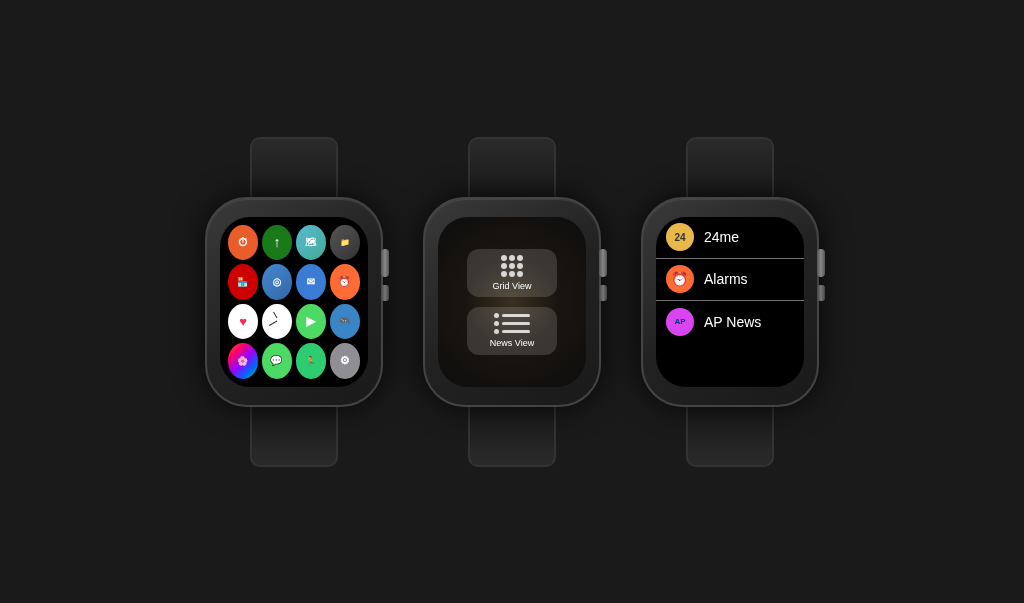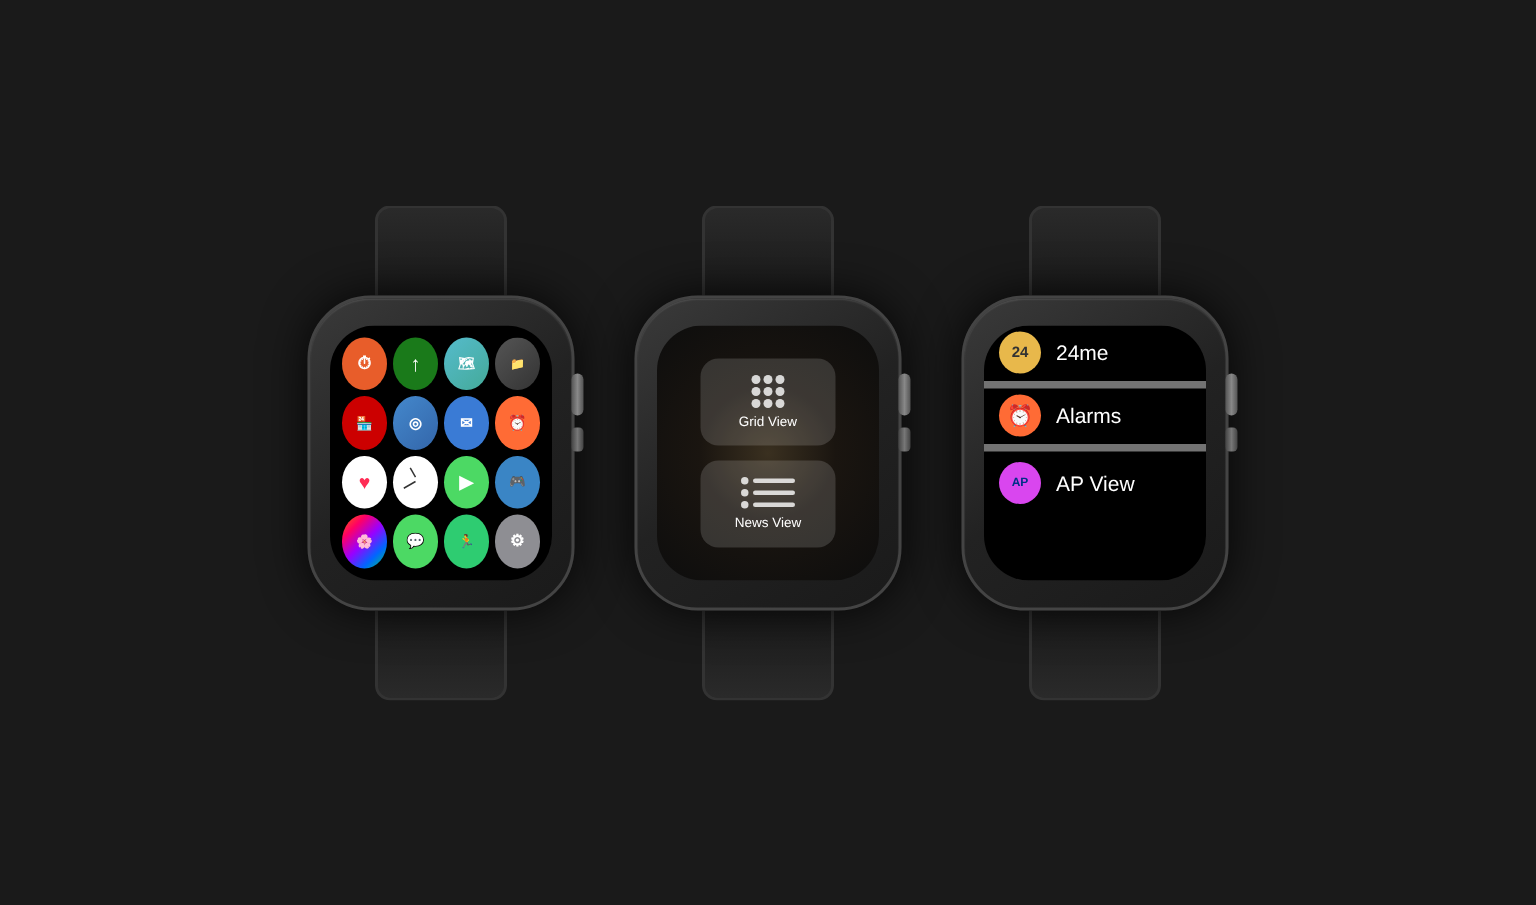--- a/index.html
+++ b/index.html
@@ -111,21 +111,21 @@
       flex-direction: column;
       align-items: center;
       justify-content: center;
       gap: 10px;
       width: 100%;
       height: 100%;
     }
 
     .view-option {
       width: 90px;
-      height: 58px;
+      height: 48px;
       background: rgba(255,255,255,0.15);
       border-radius: 12px;
       display: flex;
       flex-direction: column;
       align-items: center;
       justify-content: center;
       gap: 4px;
       cursor: pointer;
     }
 
@@ -182,21 +182,21 @@
       height: 100%;
       overflow: hidden;
     }
 
     .list-item {
       display: flex;
       align-items: center;
       gap: 10px;
       padding: 0 10px;
       height: 42px;
-      border-bottom: 5px solid #737373;
+      border-bottom: 1px solid #737373;
       cursor: pointer;
       flex-shrink: 0;
     }
 
     .list-item:last-child {
       border-bottom: none;
     }
 
     .list-icon {
       width: 28px;
@@ -330,20 +330,20 @@
         </div>
 
 
         <div class="list-item">
           <div class="list-icon icon-alarms" style="border-radius:50%; font-size:14px;">⏰</div>
           <span class="list-item-name">Alarms</span>
         </div>
 
         <div class="list-item">
           <div class="list-icon icon-ap" style="border-radius:50%; font-size:8px; font-weight:900; color:#003087; background:#d946ef;">AP</div>
-          <span class="list-item-name">AP View</span>
+          <span class="list-item-name">AP News</span>
         </div>
 
       </div>
     </div>
   </div>
   <div class="watch-band-bottom"></div>
 </div>
 
 </body></html>

